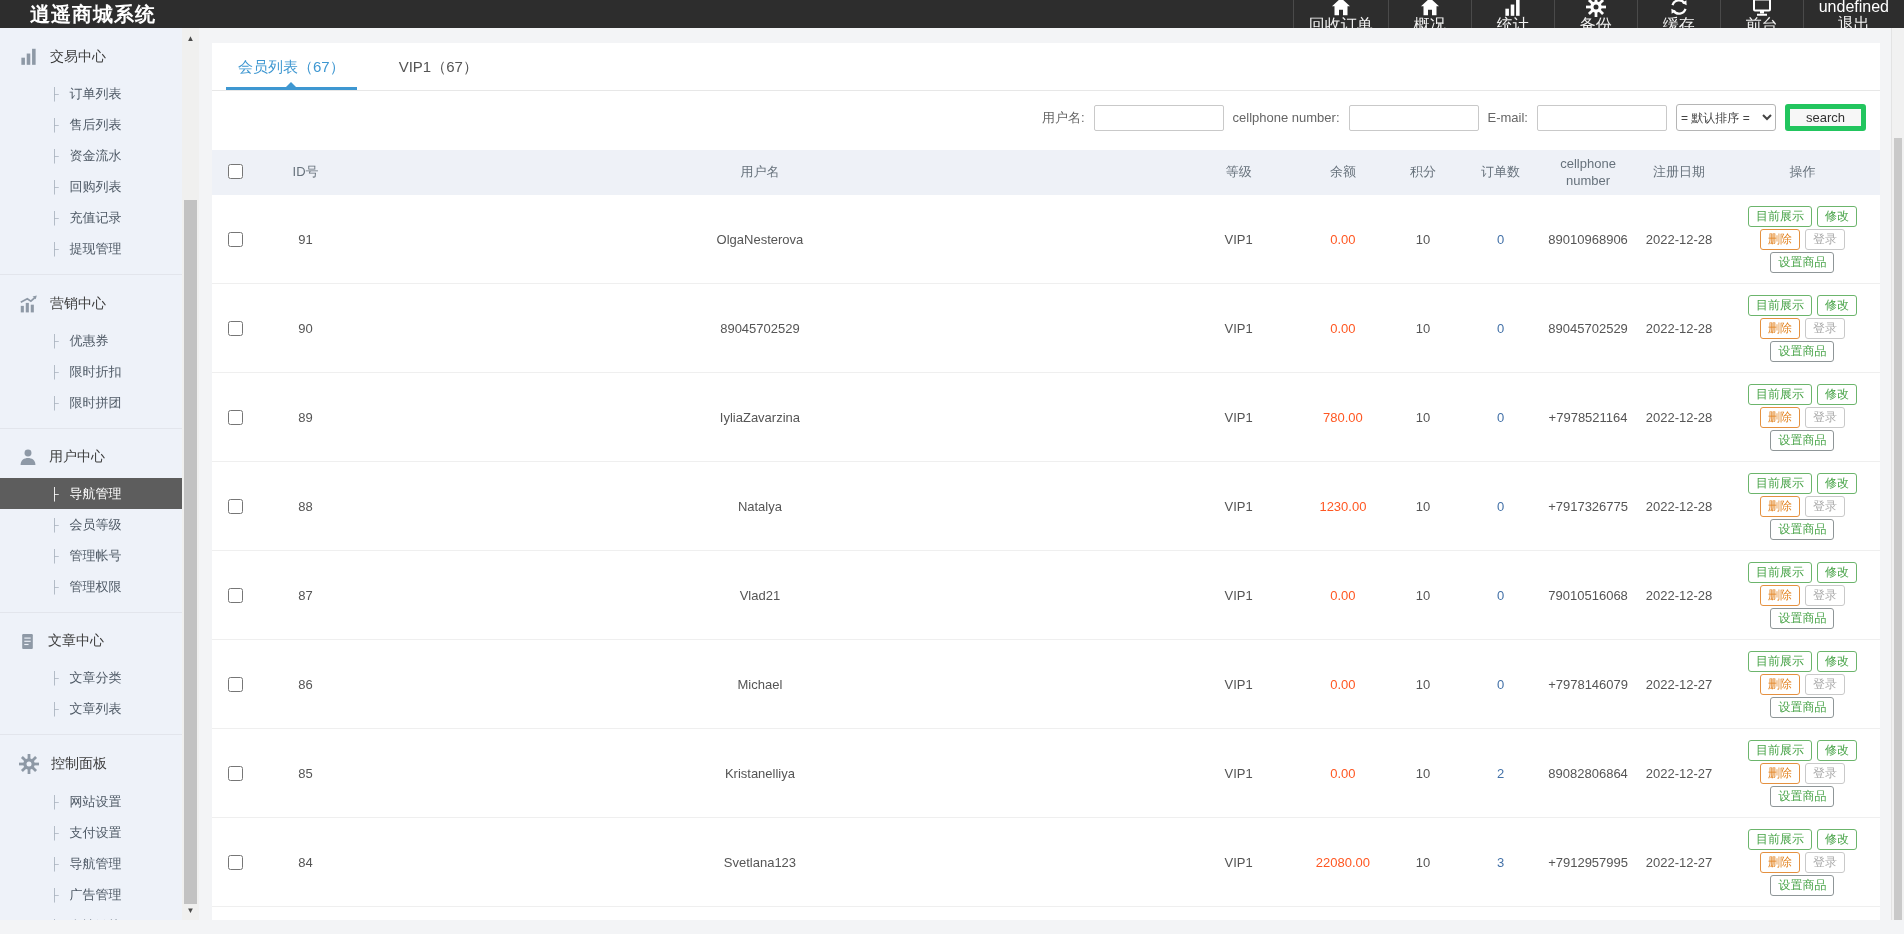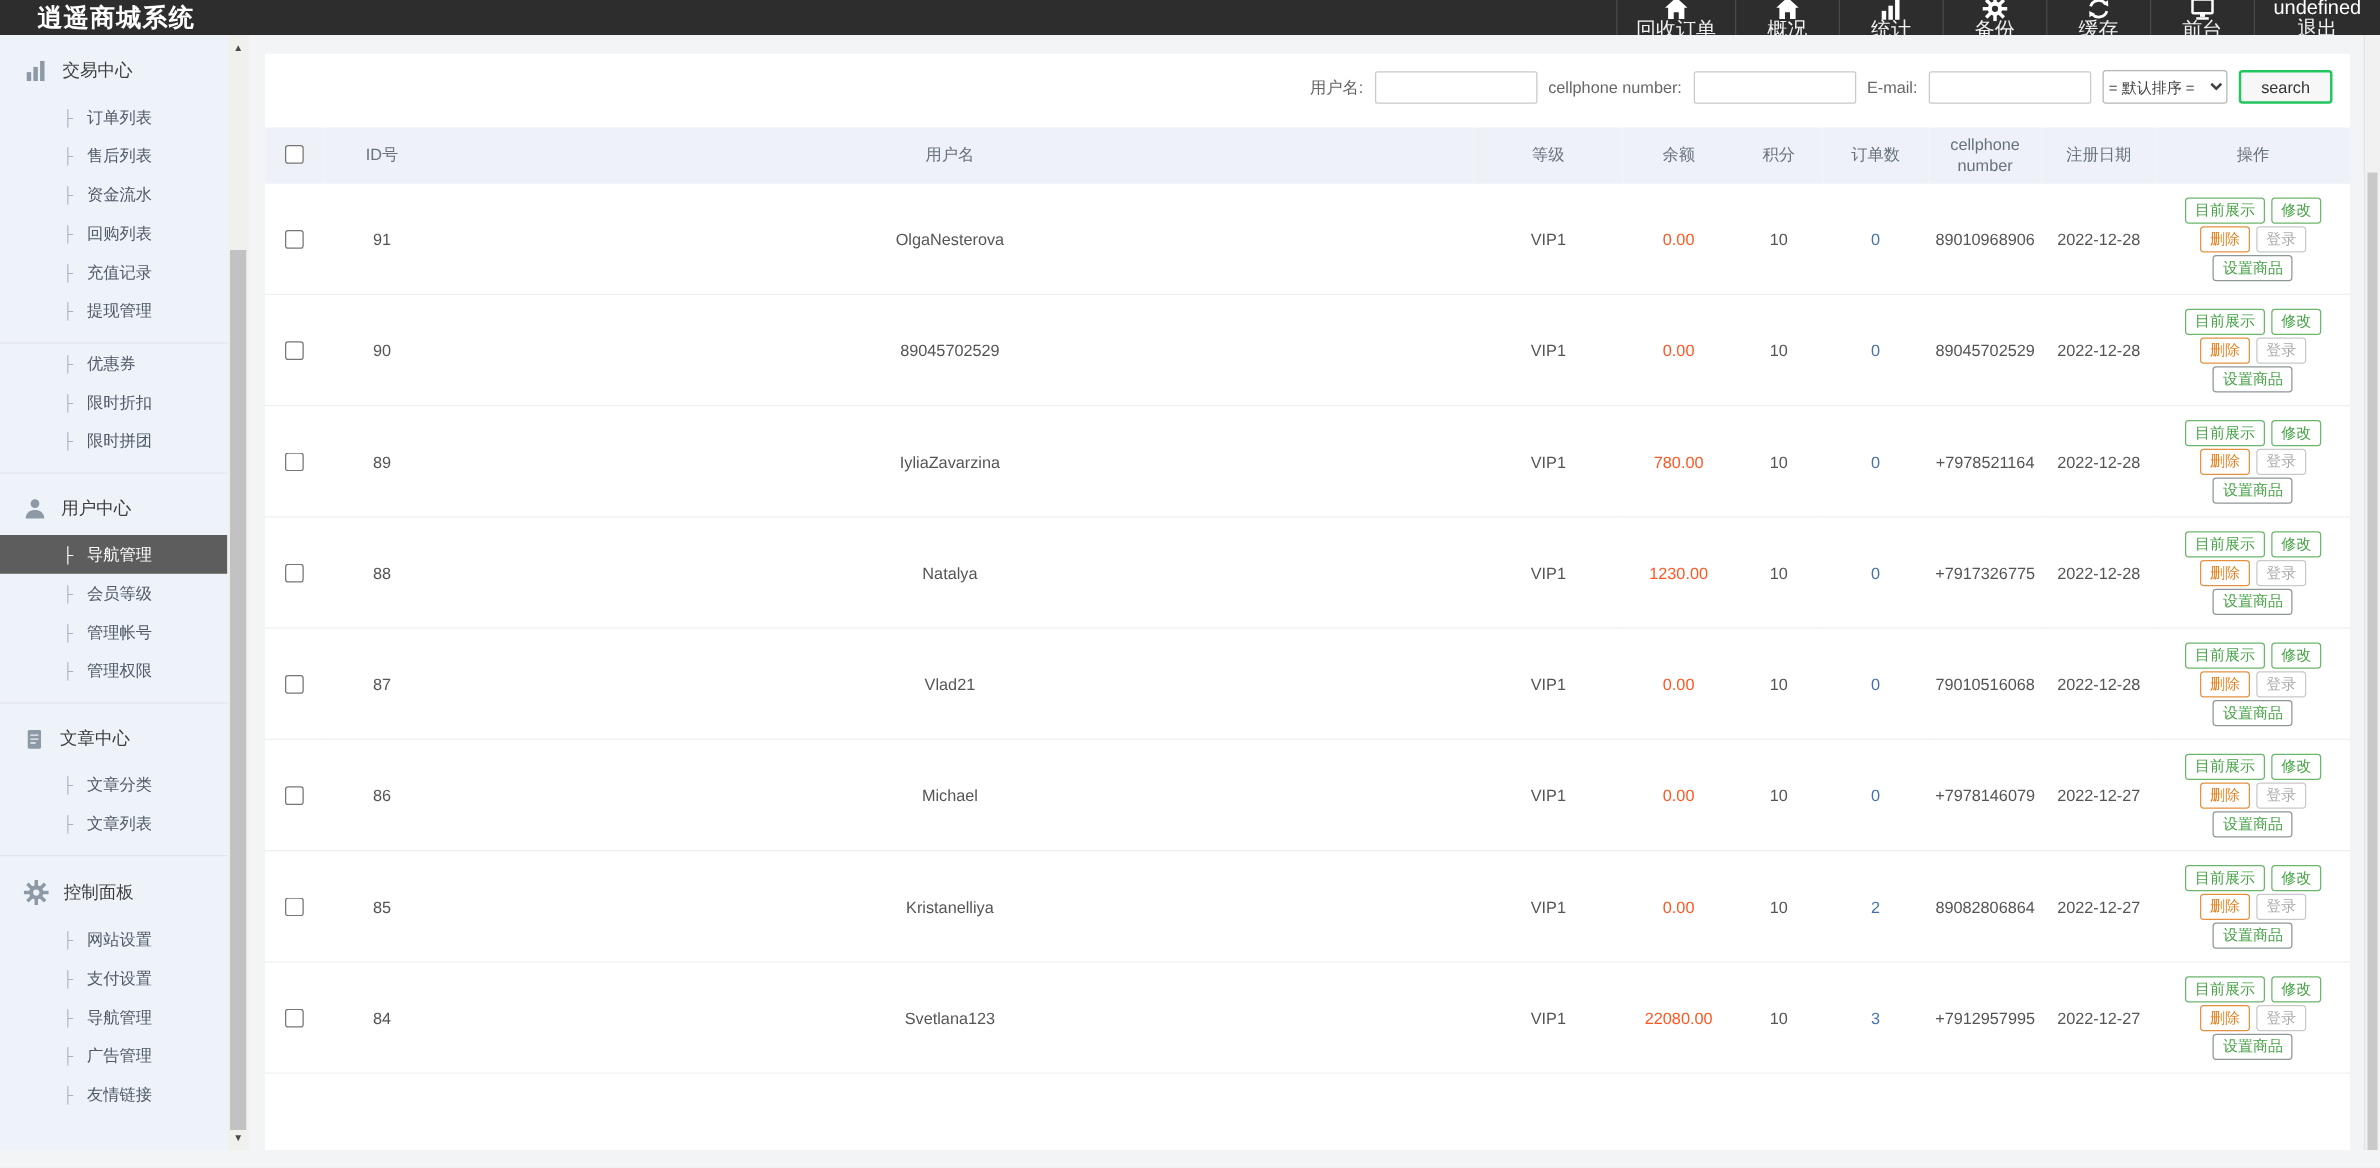--- a/index.html
+++ b/index.html
@@ -55,21 +55,21 @@
                       bottom:3px;width:0;height:0;border-left:5px solid transparent;
                       border-right:5px solid transparent;border-bottom:5px solid var(--accent);}
   
   .search-row{display:flex;justify-content:flex-end;align-items:center;gap:9px;
               padding:13px 14px 19px;font-size:13px;color:#666;}
   .search-row label{white-space:nowrap;}
   .search-input{width:118px;height:24px;border:1px solid #c9c9c9;border-radius:2px;
                 outline:none;padding:0 5px;font-size:13px;}
   .sort-select{height:27px;width:100px;border:1px solid #b5b5b5;border-radius:3px;
                background:#fff;font-size:12px;color:#444;font-family:inherit;}
-  .search-btn{height:27px;padding:0 16px;border:2px solid #22c55e;border-radius:3px;
+  .search-btn{height:27px;padding:0 16px;border:5px solid #22c55e;border-radius:3px;
               background:#f7f7f7;font-size:13px;color:#333;cursor:pointer;font-family:inherit;}
   
   table.members{width:100%;border-collapse:collapse;table-layout:fixed;}
   thead th{background:var(--thead-bg);height:45px;font-weight:normal;font-size:13px;
            color:#67727c;padding:0;line-height:1.25;}
   td{height:88px;font-size:13px;color:#555;text-align:center;border-bottom:1px solid #efefef;
      padding:0;}
   th.col-id,td.cell-id{text-align:center;padding-left:12px;}
   td.cell-user{color:#555;}
   td.cell-balance{color:var(--money);}
@@ -207,20 +207,34 @@
           <div class="side-item">
             <span class="tree-mark">├</span>
             <span>充值记录</span>
           </div>
           <div class="side-item">
             <span class="tree-mark">├</span>
             <span>提现管理</span>
           </div>
         </div>
         <div class="side-section">
+          <div class="side-head">
+            <span class="side-icon">
+              <svg viewBox="0 0 16 16" width="19" height="19">
+                <g fill="currentColor">
+                  <rect x="1.5" y="10" width="2.6" height="5.5"></rect>
+                  <rect x="5.7" y="7.5" width="2.6" height="8"></rect>
+                  <rect x="9.9" y="9" width="2.6" height="6.5"></rect>
+                  <path d="M15 1.2 l-3.6 0.8 2.7 2.4 z"></path>
+                </g>
+                <path d="M1.5 7 L7 4 L10 6 L13.6 2.8" stroke="currentColor" stroke-width="1.4" fill="none"></path>
+              </svg>
+            </span>
+            <span>营销中心</span>
+          </div>
           <div class="side-item">
             <span class="tree-mark">├</span>
             <span>优惠券</span>
           </div>
           <div class="side-item">
             <span class="tree-mark">├</span>
             <span>限时折扣</span>
           </div>
           <div class="side-item">
             <span class="tree-mark">├</span>
@@ -320,20 +334,24 @@
 
     <div class="side-scroll">
       <div class="scroll-arrow up">▲</div>
       <div class="side-thumb"></div>
       <div class="scroll-arrow down">▼</div>
     </div>
 
     <div class="content">
       <div class="card">
 
+        <div class="tabs">
+          <div class="tab active">会员列表（67）</div>
+          <div class="tab">VIP1（67）</div>
+        </div>
 
         <div class="search-row">
           <label>用户名:</label>
           <input class="search-input" type="text" style="">
           <label>cellphone number:</label>
           <input class="search-input" type="text" style="">
           <label>E-mail:</label>
           <input class="search-input" type="text" style="">
           <select class="sort-select">
             <option>= 默认排序 =</option>

